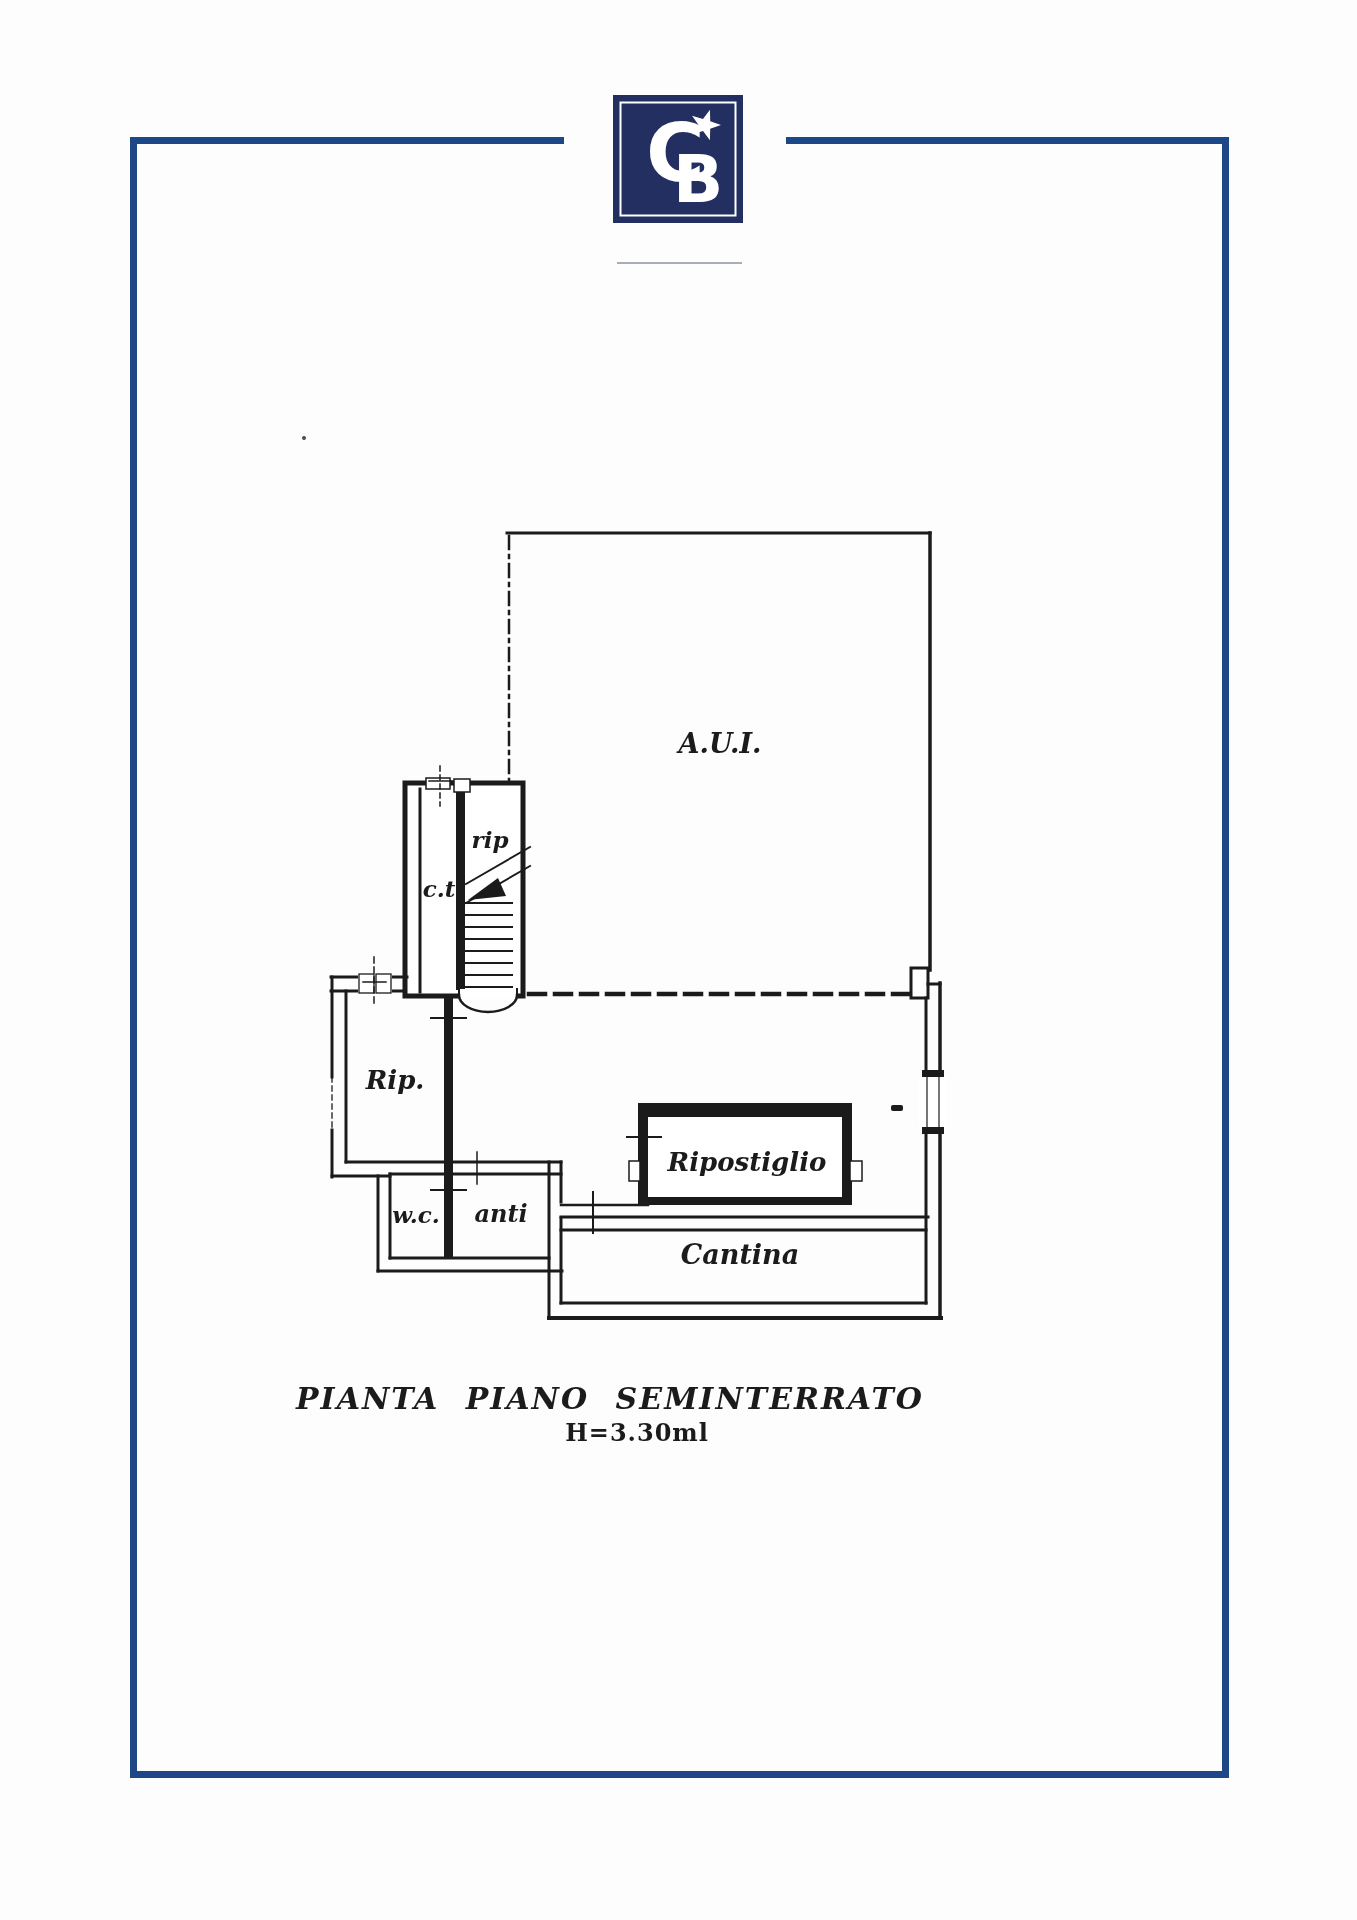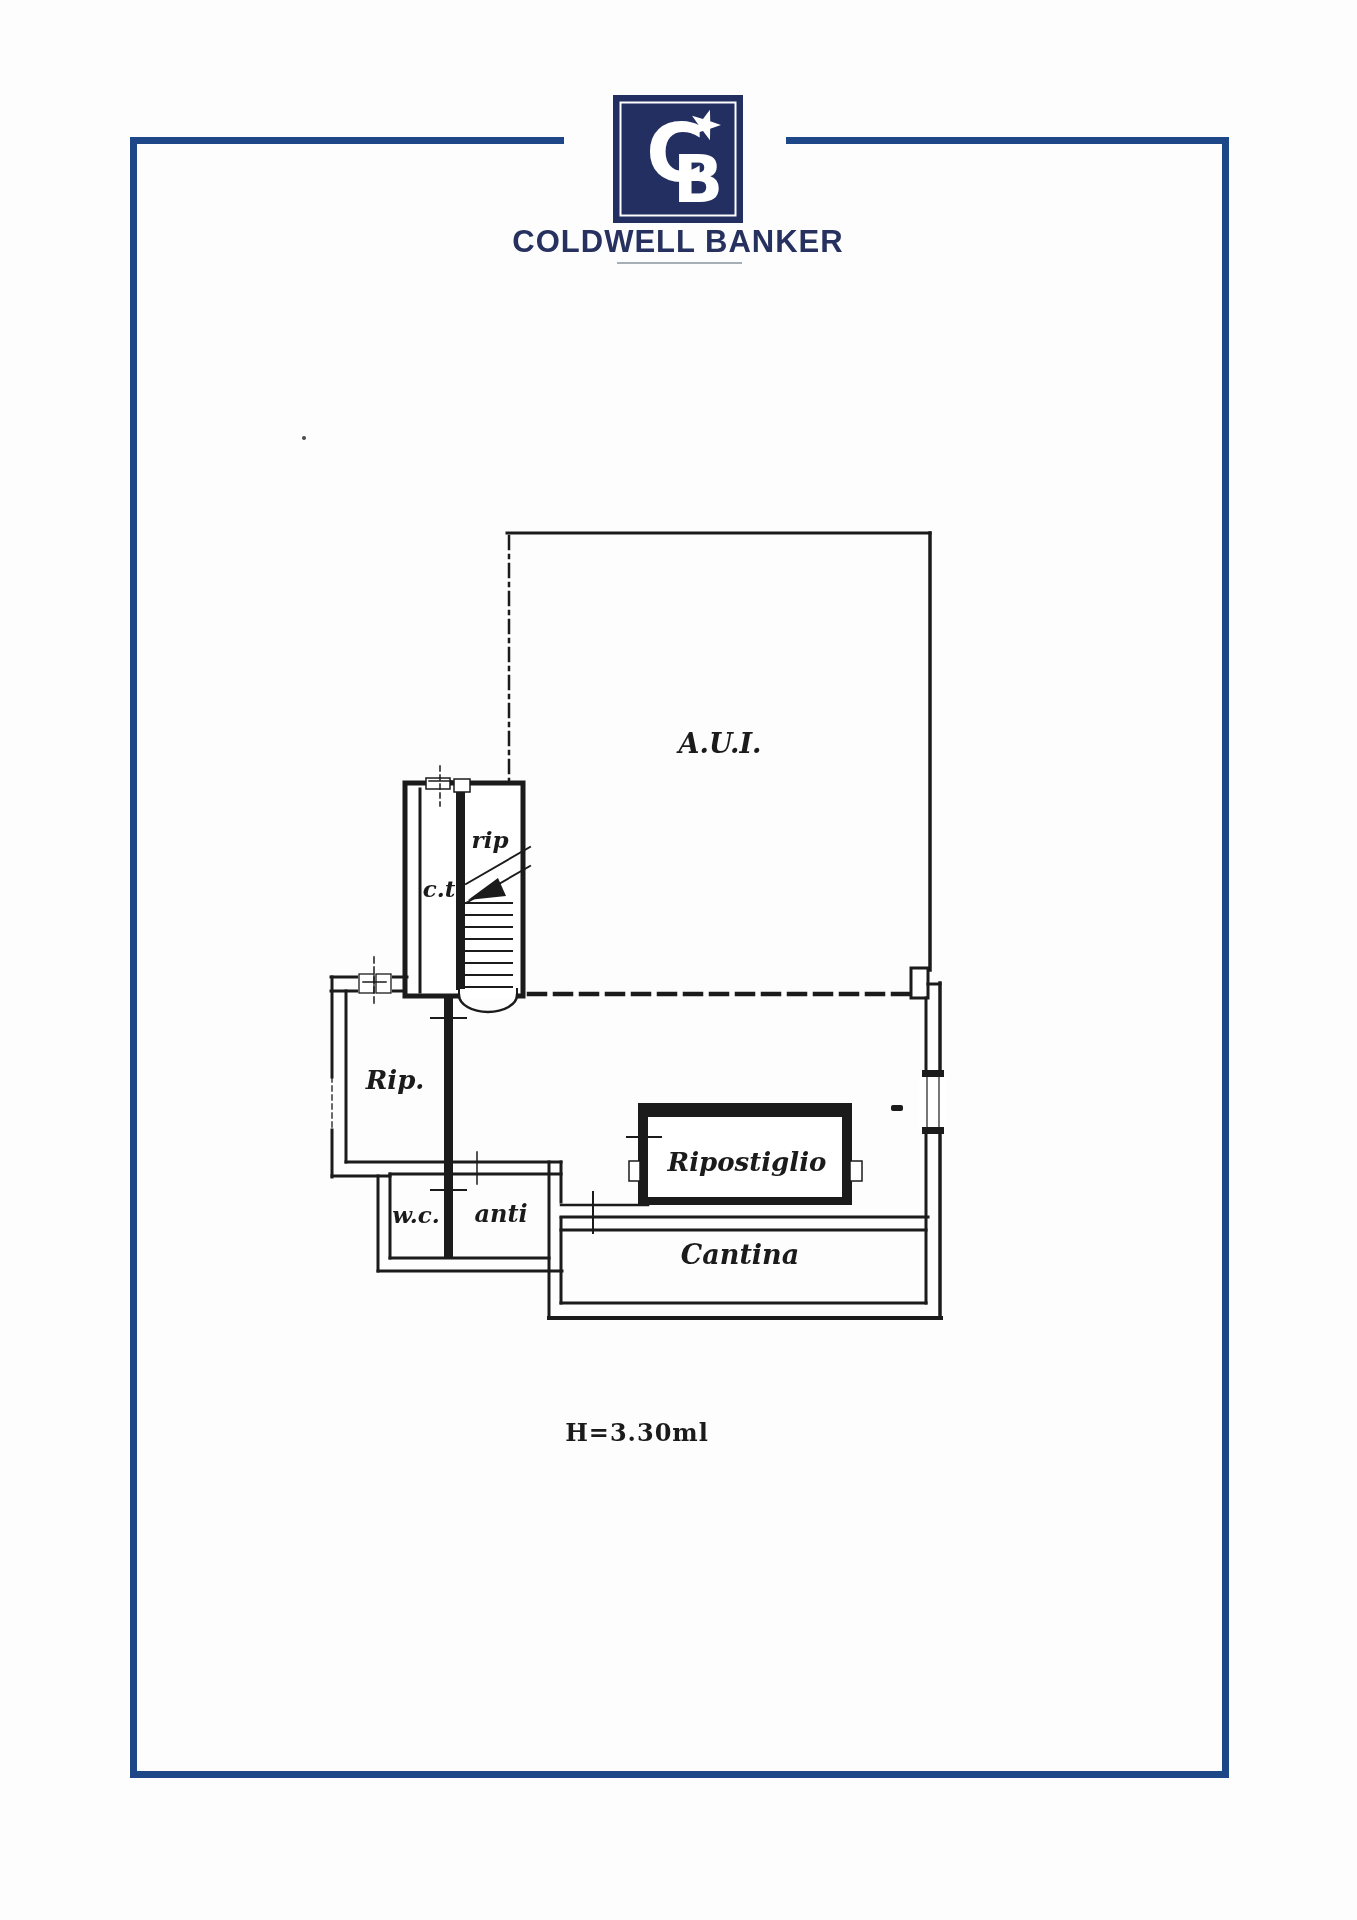--- a/index.html
+++ b/index.html
@@ -60,21 +60,20 @@
   <div class="frame"></div>
 
   <svg class="logo" width="130" height="128" viewBox="0 0 130 128">
     <rect x="0" y="0" width="130" height="128" fill="#232f60"></rect>
     <rect x="7.5" y="7.5" width="115" height="113" fill="none" stroke="#ffffff" stroke-width="2"></rect>
     <text x="33" y="86" font-family="DejaVu Sans, sans-serif" font-weight="bold" font-size="80" fill="#ffffff">C</text>
     <text x="60" y="107" font-family="DejaVu Sans, sans-serif" font-weight="bold" font-size="66" fill="#ffffff">B</text>
     <polygon transform="rotate(18 92 30)" points="92,14 95.8,24.8 107.2,25.1 98.1,32 101.4,42.9 92,36.4 82.6,42.9 85.9,32 76.8,25.1 88.2,24.8" fill="#ffffff"></polygon>
   </svg>
 
-  <div class="wordmark">COLDWELL BANKER</div>
   <div class="brand-underline"></div>
 
   <svg class="plan" width="1357" height="1920" viewBox="0 0 1357 1920">
     <g stroke="#1b1b1b" fill="none" stroke-linecap="square">
 
       <circle cx="304" cy="438" r="2" fill="#4a4a4a" stroke="none"></circle>
 
       <g>
         <line x1="507" y1="533" x2="930" y2="533" stroke-width="3"></line>
         <line x1="509" y1="536" x2="509" y2="783" stroke-width="2.5" stroke-dasharray="13 6 3 6"></line>
@@ -187,15 +186,16 @@
       <text class="room-label" x="490" y="848" font-size="23" text-anchor="middle" stroke="none">rip</text>
       <text class="room-label" x="443" y="897" font-size="23" text-anchor="middle" stroke="none">c.t.</text>
       <text class="room-label" x="395" y="1089" font-size="26" text-anchor="middle" stroke="none">Rip.</text>
       <text class="room-label" x="416" y="1223" font-size="23" text-anchor="middle" stroke="none">w.c.</text>
       <text class="room-label" x="501" y="1222" font-size="24" text-anchor="middle" stroke="none">anti</text>
       <text class="room-label" x="747" y="1171" font-size="26" text-anchor="middle" stroke="none">Ripostiglio</text>
       <text class="room-label" x="740" y="1264" font-size="27" text-anchor="middle" stroke="none">Cantina</text>
     </g>
   </svg>
 
+  <div class="caption-title">PIANTA PIANO SEMINTERRATO</div>
   <div class="caption-height">H=3.30ml</div>
 
 </div>
 
 </body></html>

